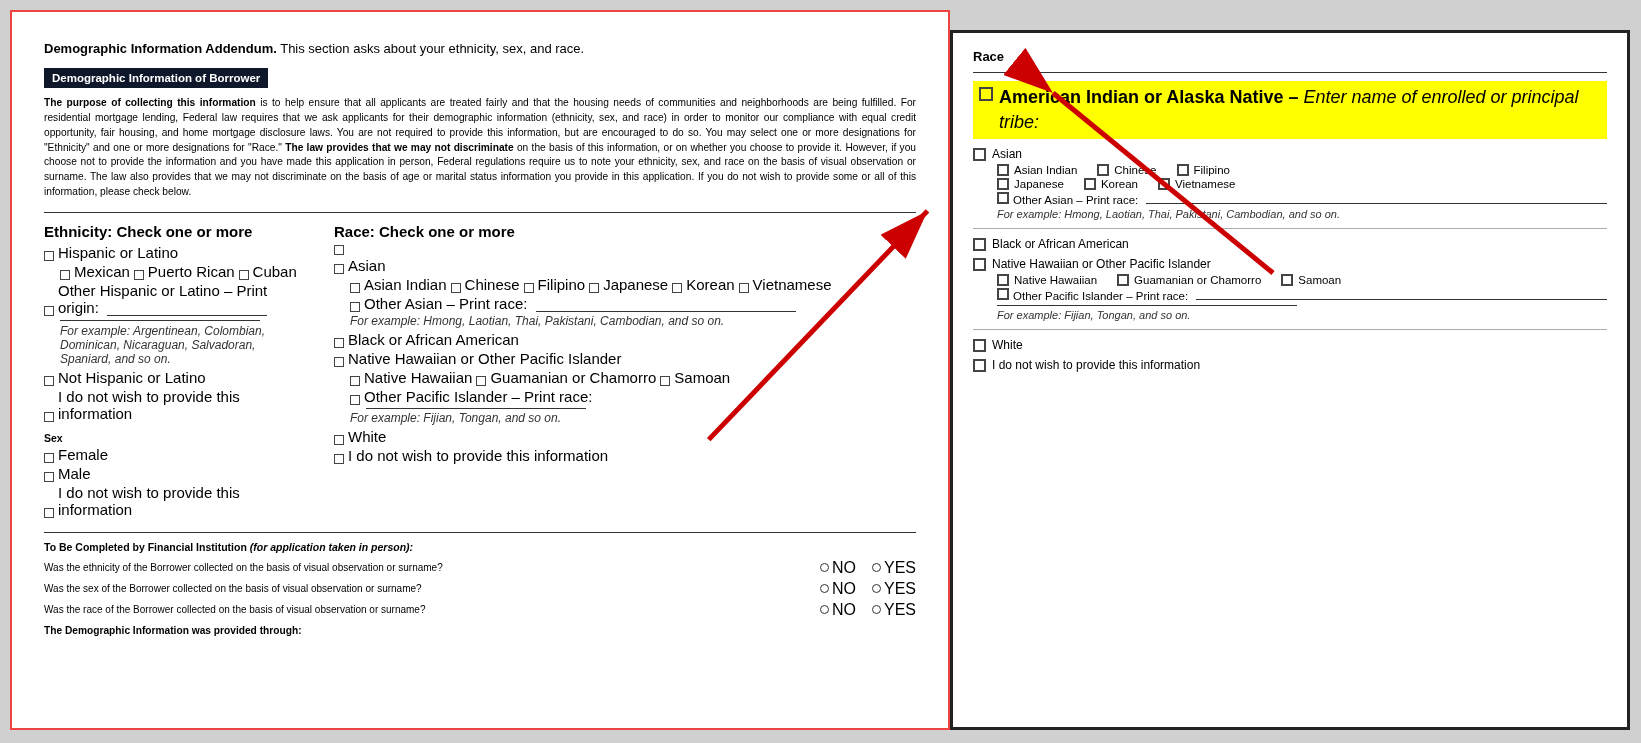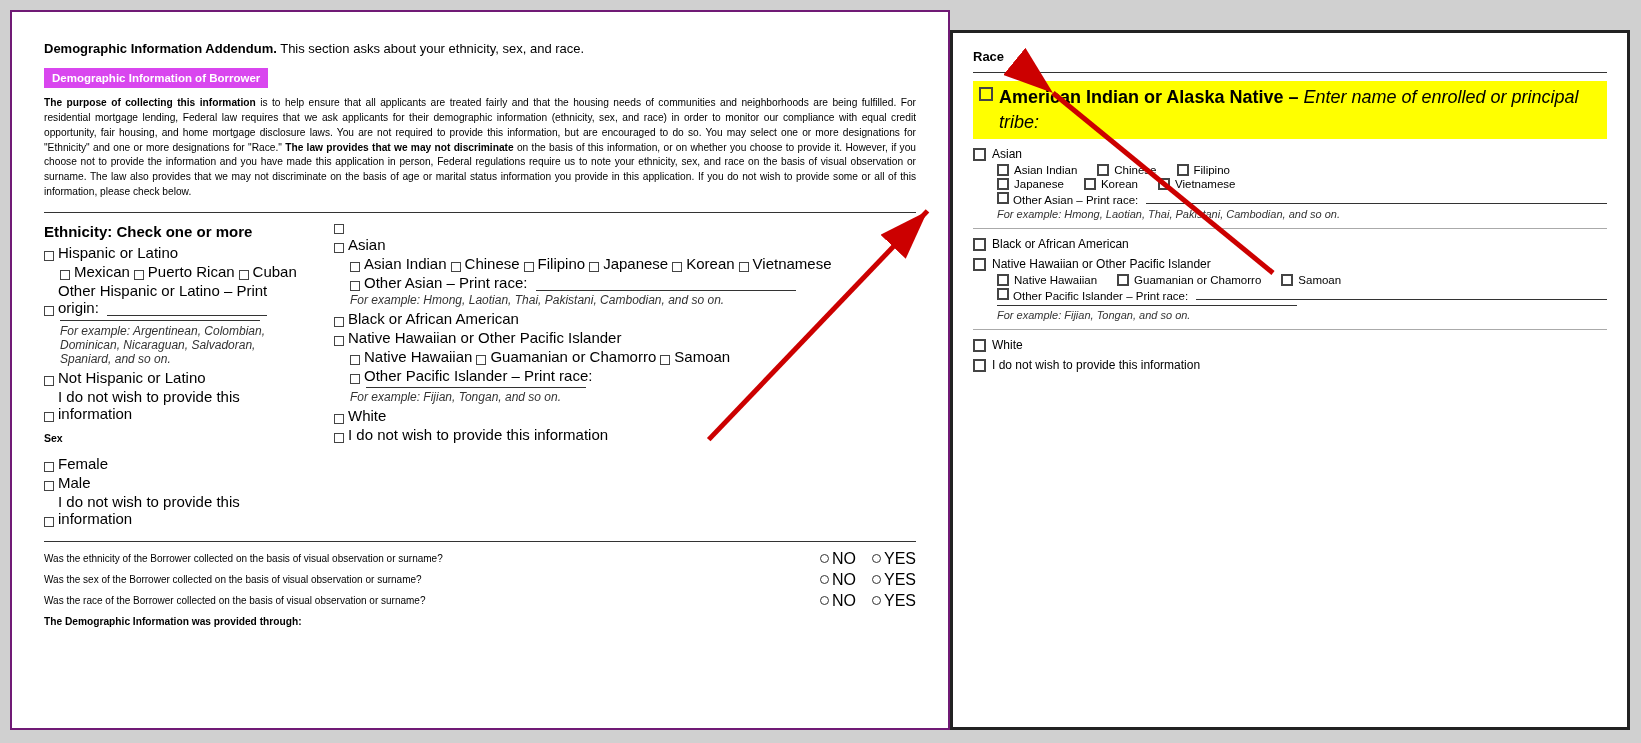--- a/index.html
+++ b/index.html
@@ -11,39 +11,39 @@
       align-items: flex-start;
       justify-content: flex-start;
       min-height: 743px;
       padding: 10px;
       gap: 0;
     }
 
     
     .main-doc {
       background: #fff;
-      border: 2px solid #701a75;
+      border: 2px solid #ef4444;
       width: 940px;
       min-height: 720px;
       padding: 28px 32px 4px 32px;
       position: relative;
       flex-shrink: 0;
     }
 
     .doc-title {
       font-size: 13px;
       margin-bottom: 10px;
       line-height: 1.4;
     }
     .doc-title strong {
       font-weight: bold;
     }
 
     .section-header {
-      background: #d946ef;
+      background: #0f172a;
       color: #fff;
       font-weight: bold;
       font-size: 11.5px;
       padding: 4px 8px;
       margin-bottom: 8px;
       display: inline-block;
     }
 
     .purpose-text {
       font-size: 10.2px;
@@ -135,21 +135,21 @@
       margin-left: 4px;
     }
 
     .sex-section {
       margin-top: 10px;
     }
 
     .sex-title {
       font-weight: bold;
       font-size: 10.5px;
-      margin-bottom: 11px;
+      margin-bottom: 2px;
     }
 
     
     .financial-section {
       border-top: 1px solid #333;
       margin-top: 10px;
       padding-top: 8px;
     }
 
     .financial-title {
@@ -414,20 +414,21 @@
             <span>Male</span>
           </div>
           <div class="checkbox-item">
             <span class="chk"></span>
             <span>I do not wish to provide this information</span>
           </div>
         </div>
       </div>
 
       <div class="col-right">
+        <div class="col-section-title">Race: Check one or more</div>
 
         <div class="checkbox-item">
           <span class="chk"></span>
         </div>
 
         <div class="checkbox-item">
           <span class="chk"></span>
           <span>Asian</span>
         </div>
 
@@ -507,20 +508,23 @@
         <div class="checkbox-item">
           <span class="chk"></span>
           <span>I do not wish to provide this information</span>
         </div>
       </div>
 
     </div>
 
     
     <div class="financial-section">
+      <div class="financial-title">
+        <span>To Be Completed by Financial Institution</span> <em>(for application taken in person):</em>
+      </div>
 
       <div class="financial-row">
         <span class="question">Was the ethnicity of the Borrower collected on the basis of visual observation or surname?</span>
         <div class="radio-group">
           <div class="radio-item">
             <span class="radio-circle"></span>
             <span>NO</span>
           </div>
           <div class="radio-item">
             <span class="radio-circle"></span>

